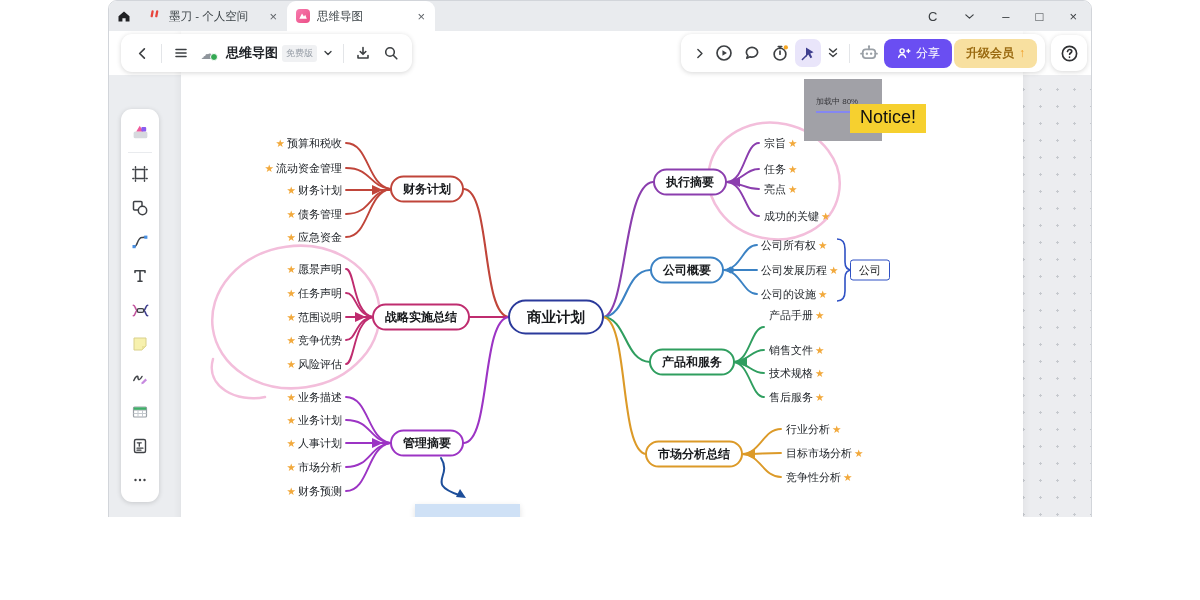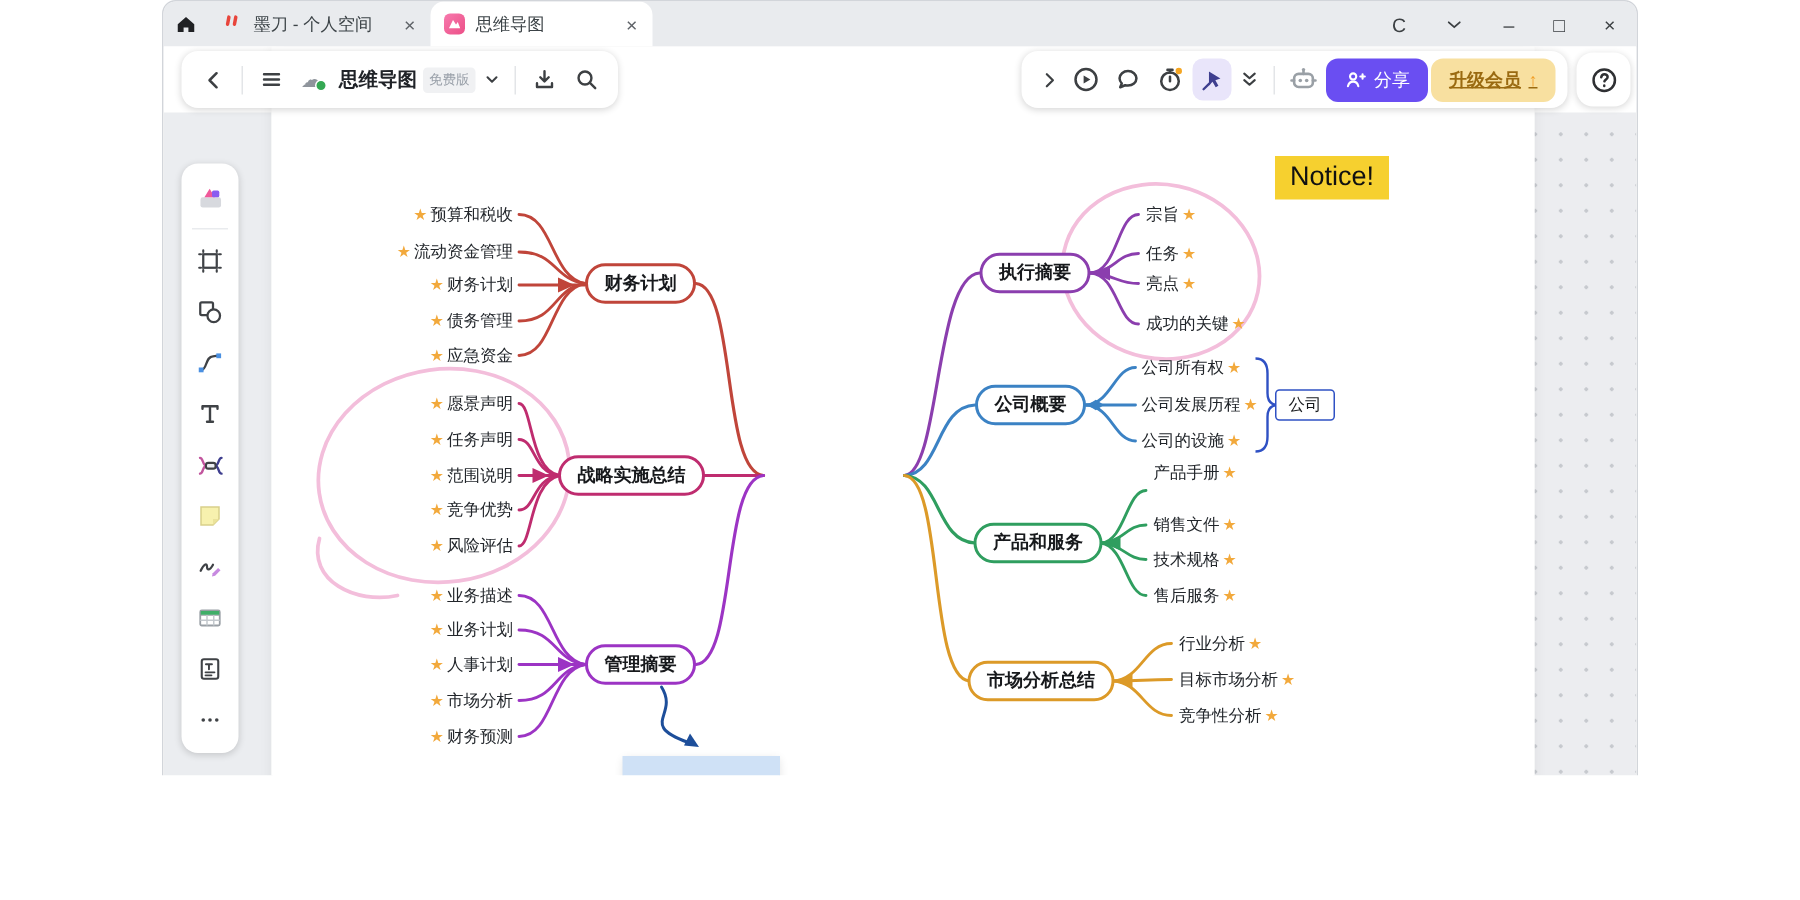--- a/index.html
+++ b/index.html
@@ -35,21 +35,21 @@
   
   .card{position:absolute;background:#fff;border-radius:11px;box-shadow:0 1px 5px rgba(0,0,0,.16);
         display:flex;align-items:center;z-index:20;}
   .tbtn{min-width:26px;height:28px;display:flex;align-items:center;justify-content:center;border-radius:7px;cursor:pointer;}
   .tbtn.sel{background:#e9e5fa;}
   .vdiv{width:1px;height:19px;background:#e3e5e8;margin:0 4px;}
   .tl-title{font-size:13px;font-weight:700;color:#202328;margin:0 2px 0 4px;}
   .badge{background:#f0f1f3;color:#989fa8;font-size:9px;padding:2px 4px;border-radius:3px;}
   .btn{display:flex;align-items:center;gap:5px;border-radius:8px;font-size:12px;padding:6px 12px;cursor:pointer;white-space:nowrap;}
   .btn.share{color:#fff;}
-  .btn.upgrade{color:#9a6a10;font-weight:600;text-decoration:underline;}
+  .btn.upgrade{color:#9a6a10;font-weight:600;}
   .cloud-wrap{position:relative;display:flex;align-items:center;justify-content:center;width:24px;height:26px;}
   .cloud-glyph{font-size:15px;color:#8f959c;line-height:1;}
   .green-dot{position:absolute;right:2px;bottom:5px;width:6px;height:6px;border-radius:50%;background:#34a853;border:1px solid #fff;}
   .sidebar{flex-direction:column;padding:6px 0;width:38px;gap:2px;}
   .sidebar .tbtn{width:30px;height:32px;}
   .sb-div{width:24px;height:1px;background:#e9ebee;margin:3px 0;}
   .zoom-label{font-size:11.5px;color:#33363b;margin:0 2px;cursor:pointer;}
   .gray-glyph{font-size:15px;color:#c2c6cc;line-height:1;}
   
   .loading-box{position:absolute;left:695px;top:48px;width:78px;height:62px;background:#a1a1a7;z-index:5;cursor:pointer;}
@@ -206,20 +206,21 @@
         <ellipse cx="665" cy="150" rx="66" ry="58" transform="rotate(12 665 150)"></ellipse>
       </g>
       <g stroke-width="2" stroke-linecap="round" stroke="#1d4e9a">
             <g fill="#1d4e9a">
         <path d="M332,427 C344,446 316,452 350,464" fill="none"></path>
         <polygon points="357,467 347,466 351,458" stroke="none"></polygon>
       </g>
           </g>
     </svg>
 
+    <div class="mnode root" style="left: 447px; top: 286px; border-color: rgb(43, 58, 155);">商业计划</div>
     <div class="mnode" style="left: 318px; top: 158px; border-color: rgb(192, 69, 58);">财务计划</div>
     <div class="mnode" style="left: 312px; top: 286px; border-color: rgb(191, 44, 111);">战略实施总结</div>
     <div class="mnode" style="left: 318px; top: 412px; border-color: rgb(156, 52, 196);">管理摘要</div>
     <div class="mnode" style="left: 581px; top: 151px; border-color: rgb(139, 62, 174);">执行摘要</div>
     <div class="mnode" style="left: 578px; top: 239px; border-color: rgb(59, 130, 196);">公司概要</div>
     <div class="mnode" style="left: 583px; top: 331px; border-color: rgb(47, 158, 95);">产品和服务</div>
     <div class="mnode" style="left: 585px; top: 423px; border-color: rgb(220, 154, 40);">市场分析总结</div>
     <div class="mnode tag" style="left: 761px; top: 239px; border-color: rgb(47, 81, 196);">公司</div>
 
     <div class="leaf" style="right:749px;top:112px"><span class="star">★</span><span>预算和税收</span></div>
@@ -251,20 +252,26 @@
 
     <div class="leaf" style="left:660px;top:284px"><span>产品手册</span><span class="star">★</span></div>
     <div class="leaf" style="left:660px;top:319px"><span>销售文件</span><span class="star">★</span></div>
     <div class="leaf" style="left:660px;top:342px"><span>技术规格</span><span class="star">★</span></div>
     <div class="leaf" style="left:660px;top:366px"><span>售后服务</span><span class="star">★</span></div>
 
     <div class="leaf" style="left:677px;top:398px"><span>行业分析</span><span class="star">★</span></div>
     <div class="leaf" style="left:677px;top:422px"><span>目标市场分析</span><span class="star">★</span></div>
     <div class="leaf" style="left:677px;top:446px"><span>竞争性分析</span><span class="star">★</span></div>
 
+    <div class="loading-box">
+      <div class="loading-text">加载中 80%</div>
+      <div class="progress">
+            <div class="fill" style="background: rgb(132, 135, 242);"></div>
+          </div>
+    </div>
     <div class="notice" style="background: rgb(246, 208, 47);">Notice!</div>
     <div class="note" style="background: rgb(207, 225, 246);">我喜欢这个想法!</div>
     <div class="gray-rect"></div>
 
     <div class="card" style="left:12px;top:3px;height:38px;padding:0 8px;gap:2px">
       <div class="tbtn">
             <svg width="15" height="15" viewBox="0 0 16 16">
               <path d="M10 3 5 8l5 5" stroke="#3d4043" stroke-width="1.8" fill="none" stroke-linecap="round" stroke-linejoin="round"></path>
             </svg>
           </div>

